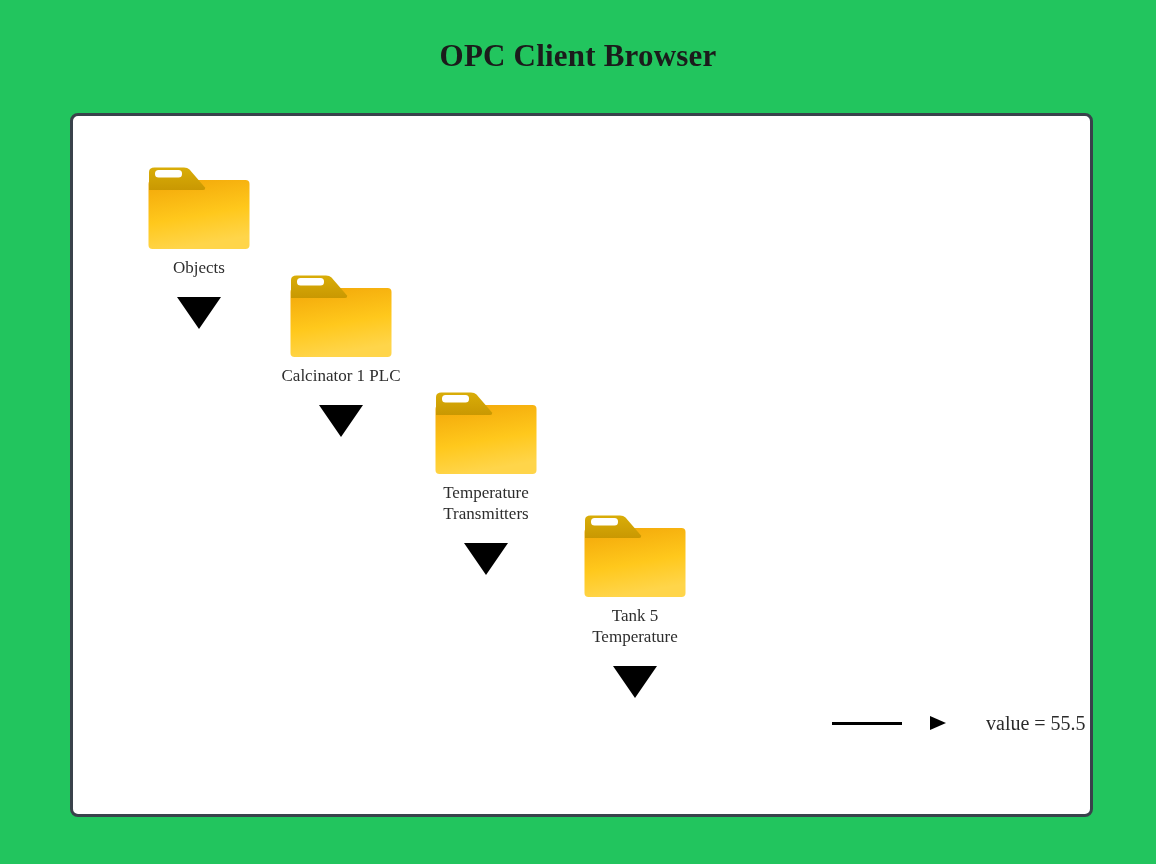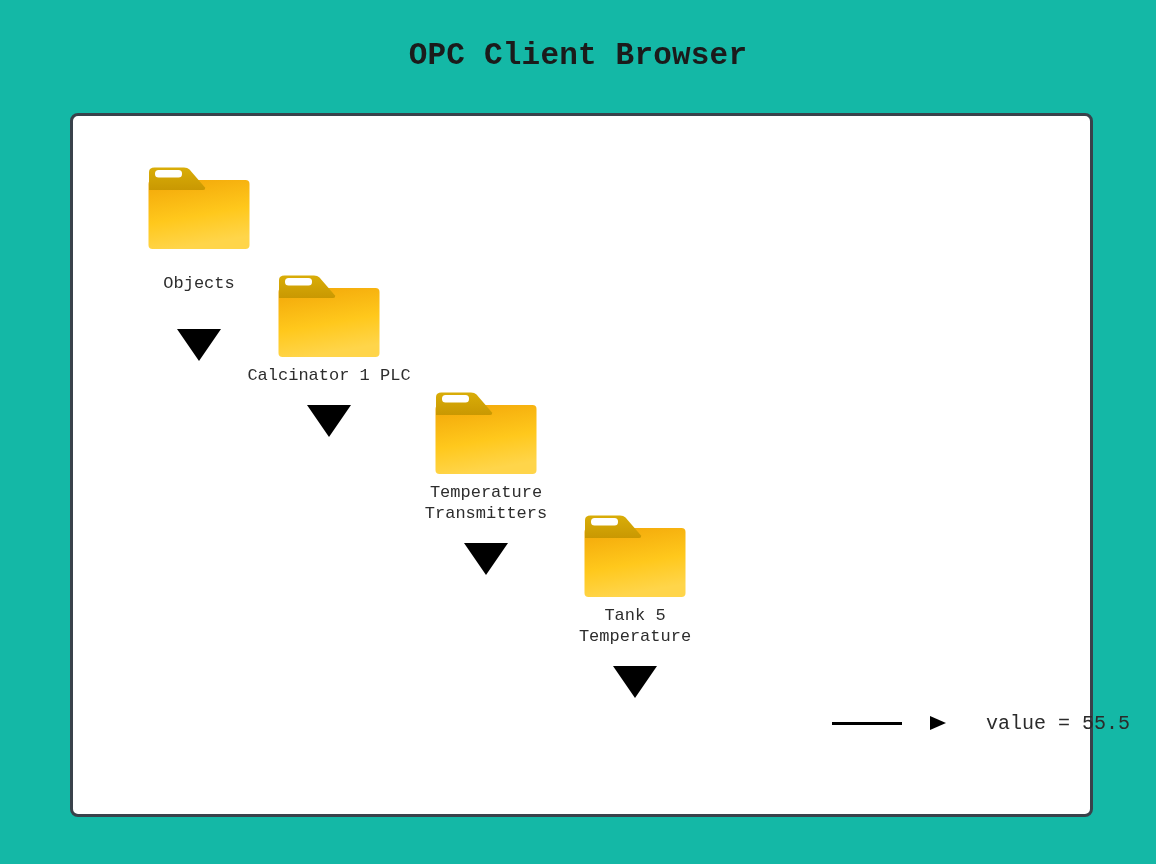--- a/index.html
+++ b/index.html
@@ -1,20 +1,20 @@
 <!DOCTYPE html>
 <html><head>
 <meta charset="utf-8">
 <style>
   html,body{margin:0;padding:0;background:#fff;}
   .page{
     position:relative;
     width:1156px;height:864px;
-    background:#14b8a6;
-    font-family:Liberation Mono, monospace;
+    background:#22c55e;
+    font-family:Liberation Serif, serif;
     overflow:hidden;
   }
   .title{
     position:absolute;
     top:38px;left:0;width:100%;
     text-align:center;
     font-size:31px;font-weight:bold;
     color:#1b1b1b;
     letter-spacing:0.2px;
   }
@@ -27,22 +27,22 @@
     border-radius:8px;
     background:#ffffff;
   }
   .node{
     position:absolute;
     width:170px;
     display:flex;
     flex-direction:column;
     align-items:center;
   }
-  .node-1{left:114px;top:165px;gap:16px;}
-  .node-2{left:244px;top:273px;}
+  .node-1{left:114px;top:165px;}
+  .node-2{left:256px;top:273px;}
   .node-3{left:401px;top:390px;}
   .node-4{left:550px;top:513px;}
   .node-5{left:695px;top:643px;}
   .folder{width:104px;height:86px;display:block;}
   .node-label{
     margin-top:6px;
     font-size:17px;
     line-height:21px;
     color:#2d2d2d;
     text-align:center;

